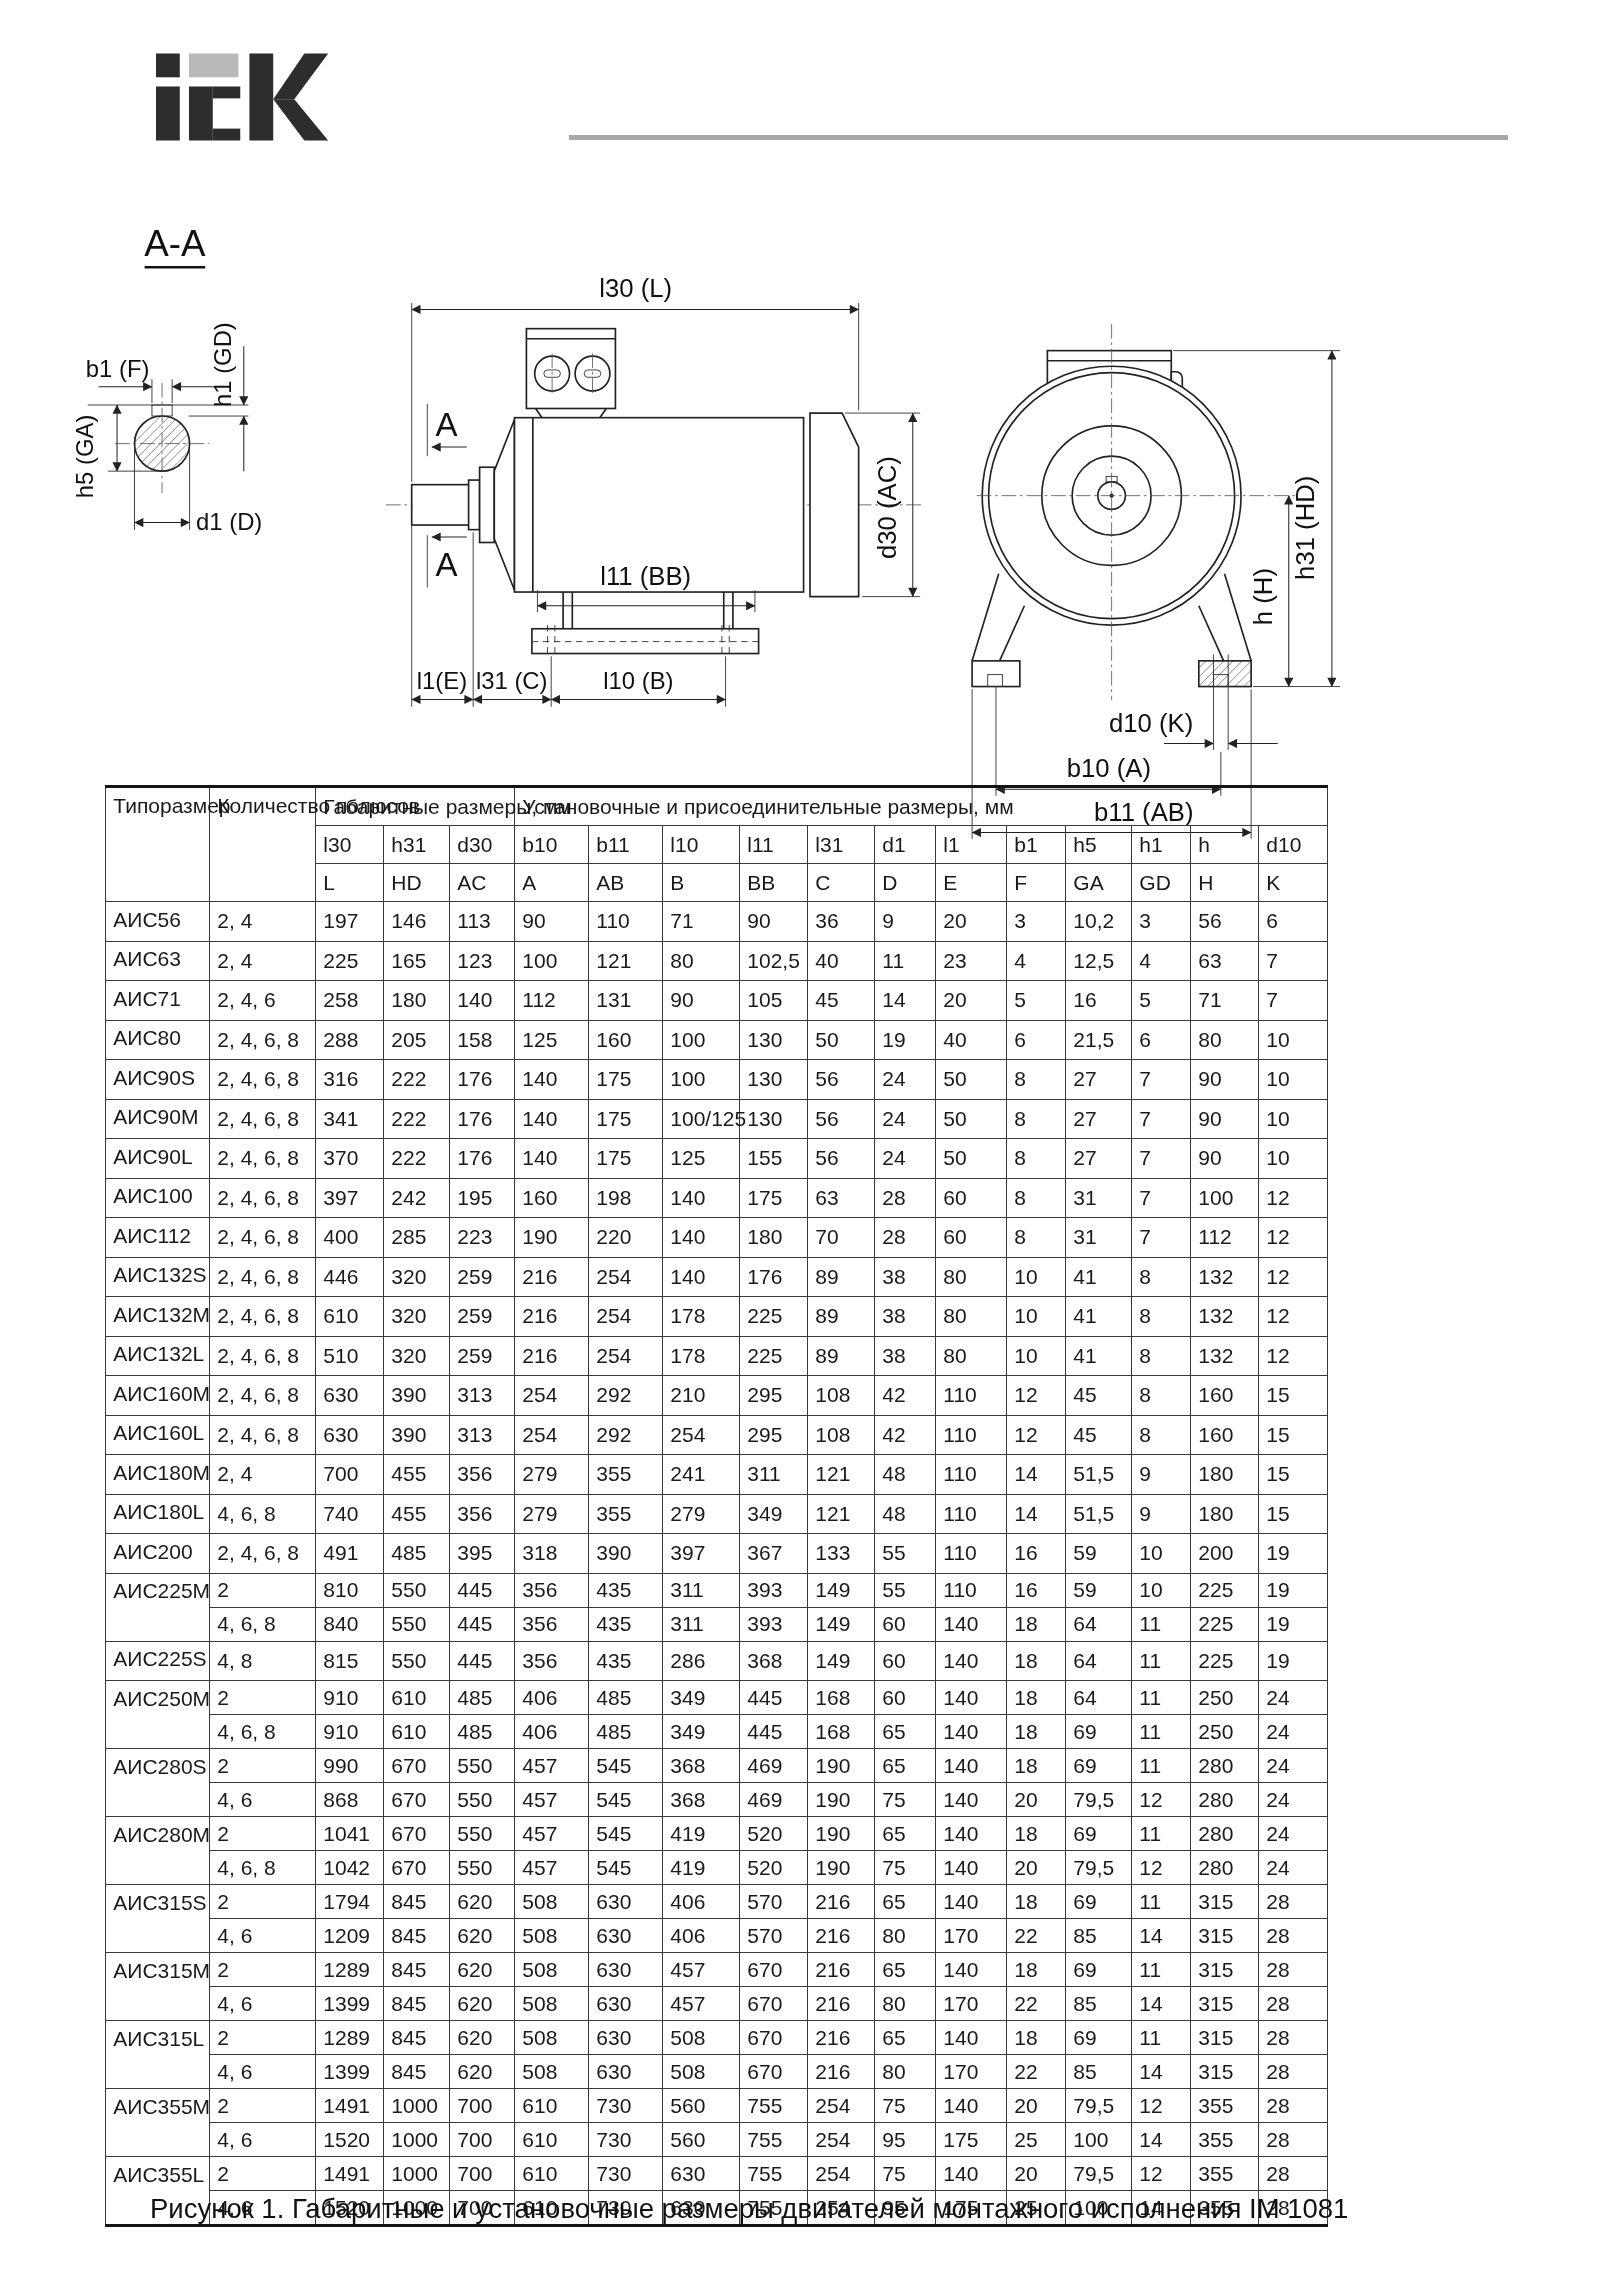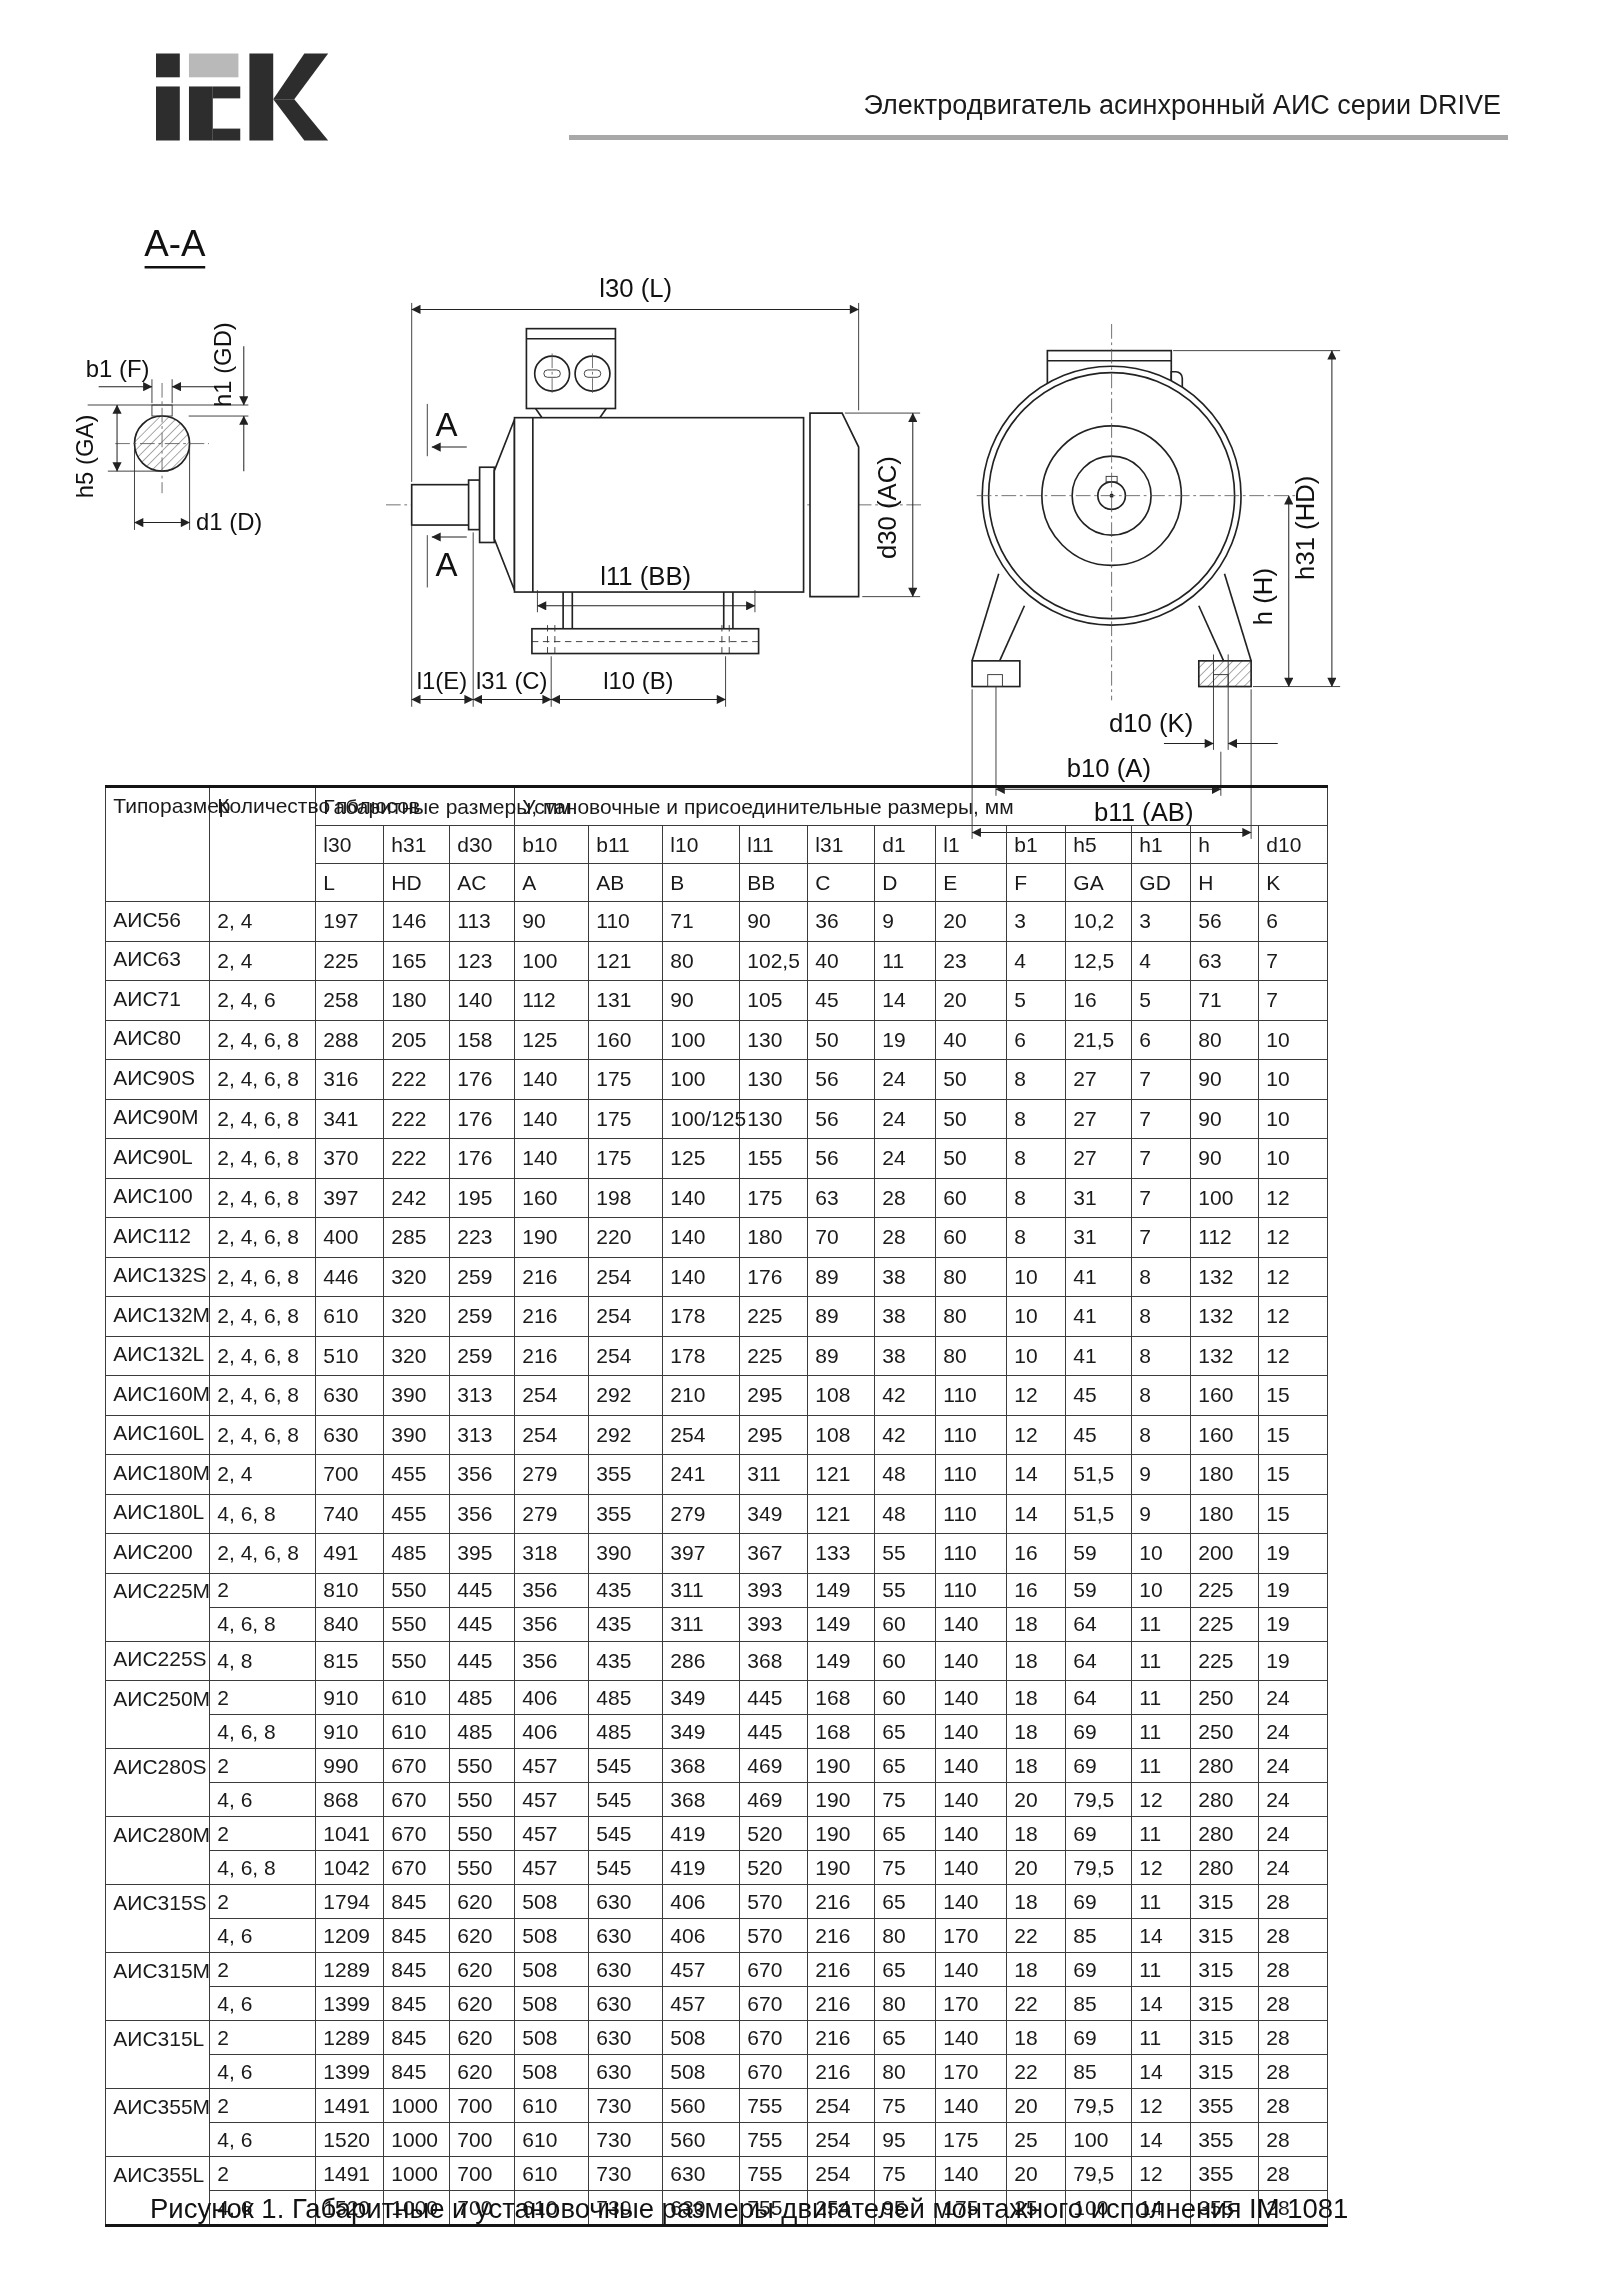--- a/index.html
+++ b/index.html
@@ -42,21 +42,20 @@
     <rect x="36" y="0" width="54" height="26" fill="#b9b9b9"></rect>
     <rect x="0" y="36" width="26" height="59" fill="#2d2d2d"></rect>
     <rect x="36" y="36" width="26" height="59" fill="#2d2d2d"></rect>
     <rect x="62" y="36" width="30" height="13" fill="#2d2d2d"></rect>
     <rect x="62" y="82" width="30" height="13" fill="#2d2d2d"></rect>
     <rect x="102" y="0" width="26" height="95" fill="#2d2d2d"></rect>
     <polygon points="128,50 162,0 188,0 151,50" fill="#2d2d2d"></polygon>
     <polygon points="128,50 151,50 188,95 162,95" fill="#2d2d2d"></polygon>
   </svg>
 
-  <div class="doc-title">Электродвигатель асинхронный АИС серии DRIVE</div>
   <div class="title-rule"></div>
 
   <svg class="svg-aa" viewBox="0 0 260 380" width="239" height="349">
     <defs>
       <marker id="ar1" viewBox="0 0 10 10" refX="9.6" refY="5" markerWidth="14" markerHeight="10" markerUnits="userSpaceOnUse" orient="auto-start-reverse">
           <path d="M0,0 L10,5 L0,10 z" fill="#222"></path>
         </marker>
       <pattern id="p1" patternUnits="userSpaceOnUse" width="7" height="7" patternTransform="rotate(45)">
         <line x1="0" y1="0" x2="0" y2="7" stroke="#555" stroke-width="1.1"></line>
       </pattern>

